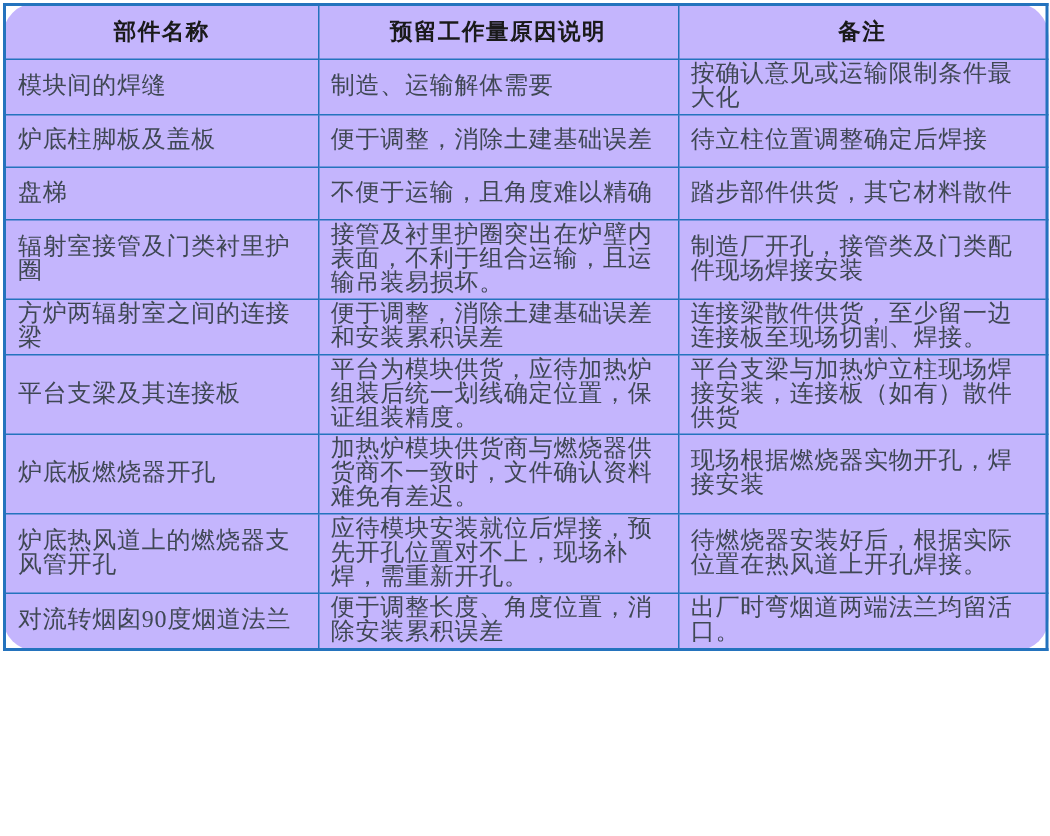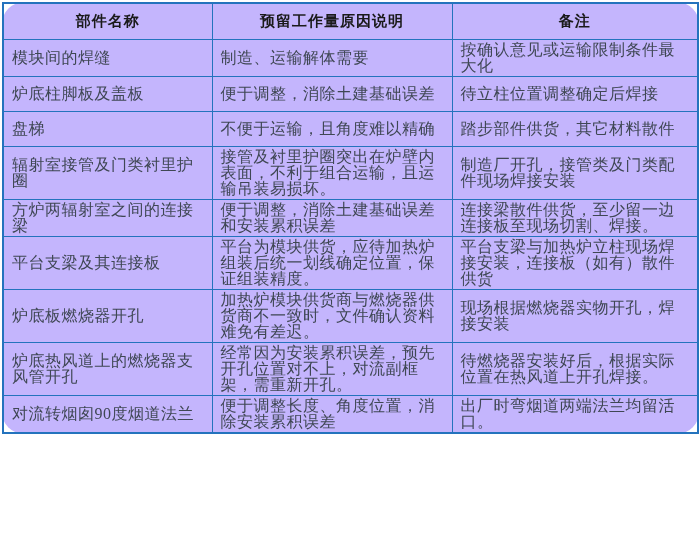--- a/index.html
+++ b/index.html
@@ -107,21 +107,21 @@
         <td>平台为模块供货，应待加热炉组装后统一划线确定位置，保证组装精度。</td>
         <td>平台支梁与加热炉立柱现场焊接安装，连接板（如有）散件供货</td>
       </tr>
       <tr>
         <td>炉底板燃烧器开孔</td>
         <td>加热炉模块供货商与燃烧器供货商不一致时，文件确认资料难免有差迟。</td>
         <td>现场根据燃烧器实物开孔，焊接安装</td>
       </tr>
       <tr>
         <td>炉底热风道上的燃烧器支风管开孔</td>
-        <td>经常因为安装累积误差，预先开孔位置对不上，对流副框架，需重新开孔。</td>
+        <td>应待模块安装就位后焊接，预先开孔位置对不上，现场补焊，需重新开孔。</td>
         <td>待燃烧器安装好后，根据实际位置在热风道上开孔焊接。</td>
       </tr>
       <tr>
         <td>对流转烟囱90度烟道法兰</td>
         <td>便于调整长度、角度位置，消除安装累积误差</td>
         <td>出厂时弯烟道两端法兰均留活口。</td>
       </tr>
     </tbody>
   </table>
 </div>

